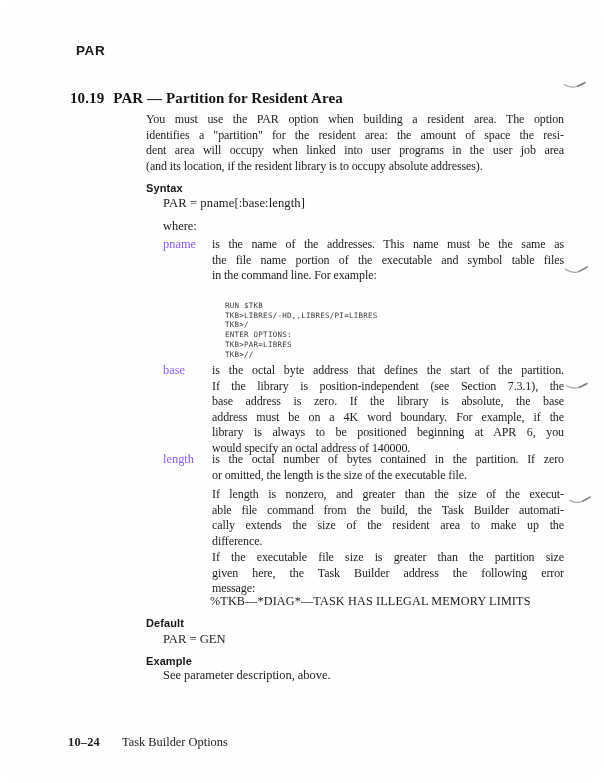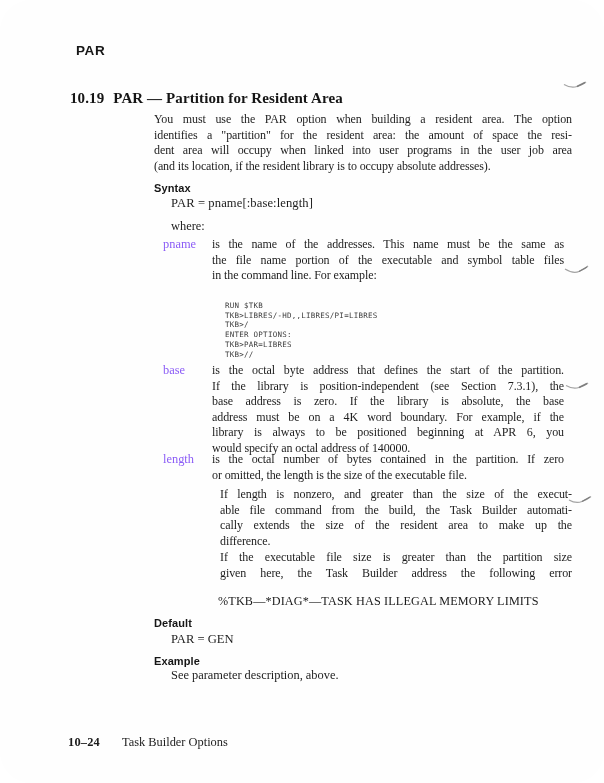--- a/index.html
+++ b/index.html
@@ -15,21 +15,21 @@
   }
   .section-heading{
     position:absolute;left:70px;top:90px;margin:0;
     font-family:Liberation Serif, serif;font-weight:bold;
     font-size:15px;letter-spacing:0.1px;color:#151515;white-space:nowrap;
   }
   .section-heading .num{margin-right:9px;}
   .para{font-size:12px;line-height:15.6px;letter-spacing:-0.1px;color:#1d1d1d;}
   .para .jl{text-align:justify;text-align-last:justify;}
   .para .ll{text-align:left;}
-  .pos{position:absolute;margin-left:8px;}
+  .pos{position:absolute;}
   .intro{left:146px;top:112px;width:418px;}
   .sublabel{
     font-family:"Liberation Sans", sans-serif;font-weight:bold;
     font-size:11px;letter-spacing:0.1px;color:#161616;
   }
   .syntax-label{left:146px;top:182px;}
   .syntax-formula{left:163px;top:196px;font-size:12.6px;letter-spacing:0.1px;}
   .where-label{left:163px;top:219px;font-size:12.4px;}
   .term{
     position:absolute;left:163px;font-size:12.4px;color:#8b5cf6;
@@ -107,20 +107,21 @@
 
   <div class="pos note1 para just">
       <div class="jl">If length is nonzero, and greater than the size of the execut-</div>
       <div class="jl">able file command from the build, the Task Builder automati-</div>
       <div class="jl">cally extends the size of the resident area to make up the</div>
       <div class="ll">difference.</div>
     </div>
   <div class="pos note2 para just">
       <div class="jl">If the executable file size is greater than the partition size</div>
       <div class="jl">given here, the Task Builder address the following error</div>
+      <div class="ll">message:</div>
     </div>
 
   <div class="pos error-msg">%TKB—*DIAG*—TASK HAS ILLEGAL MEMORY LIMITS</div>
 
   <div class="pos default-label sublabel">Default</div>
   <div class="pos default-value">PAR = GEN</div>
 
   <div class="pos example-label sublabel">Example</div>
   <div class="pos example-text">See parameter description, above.</div>
 

